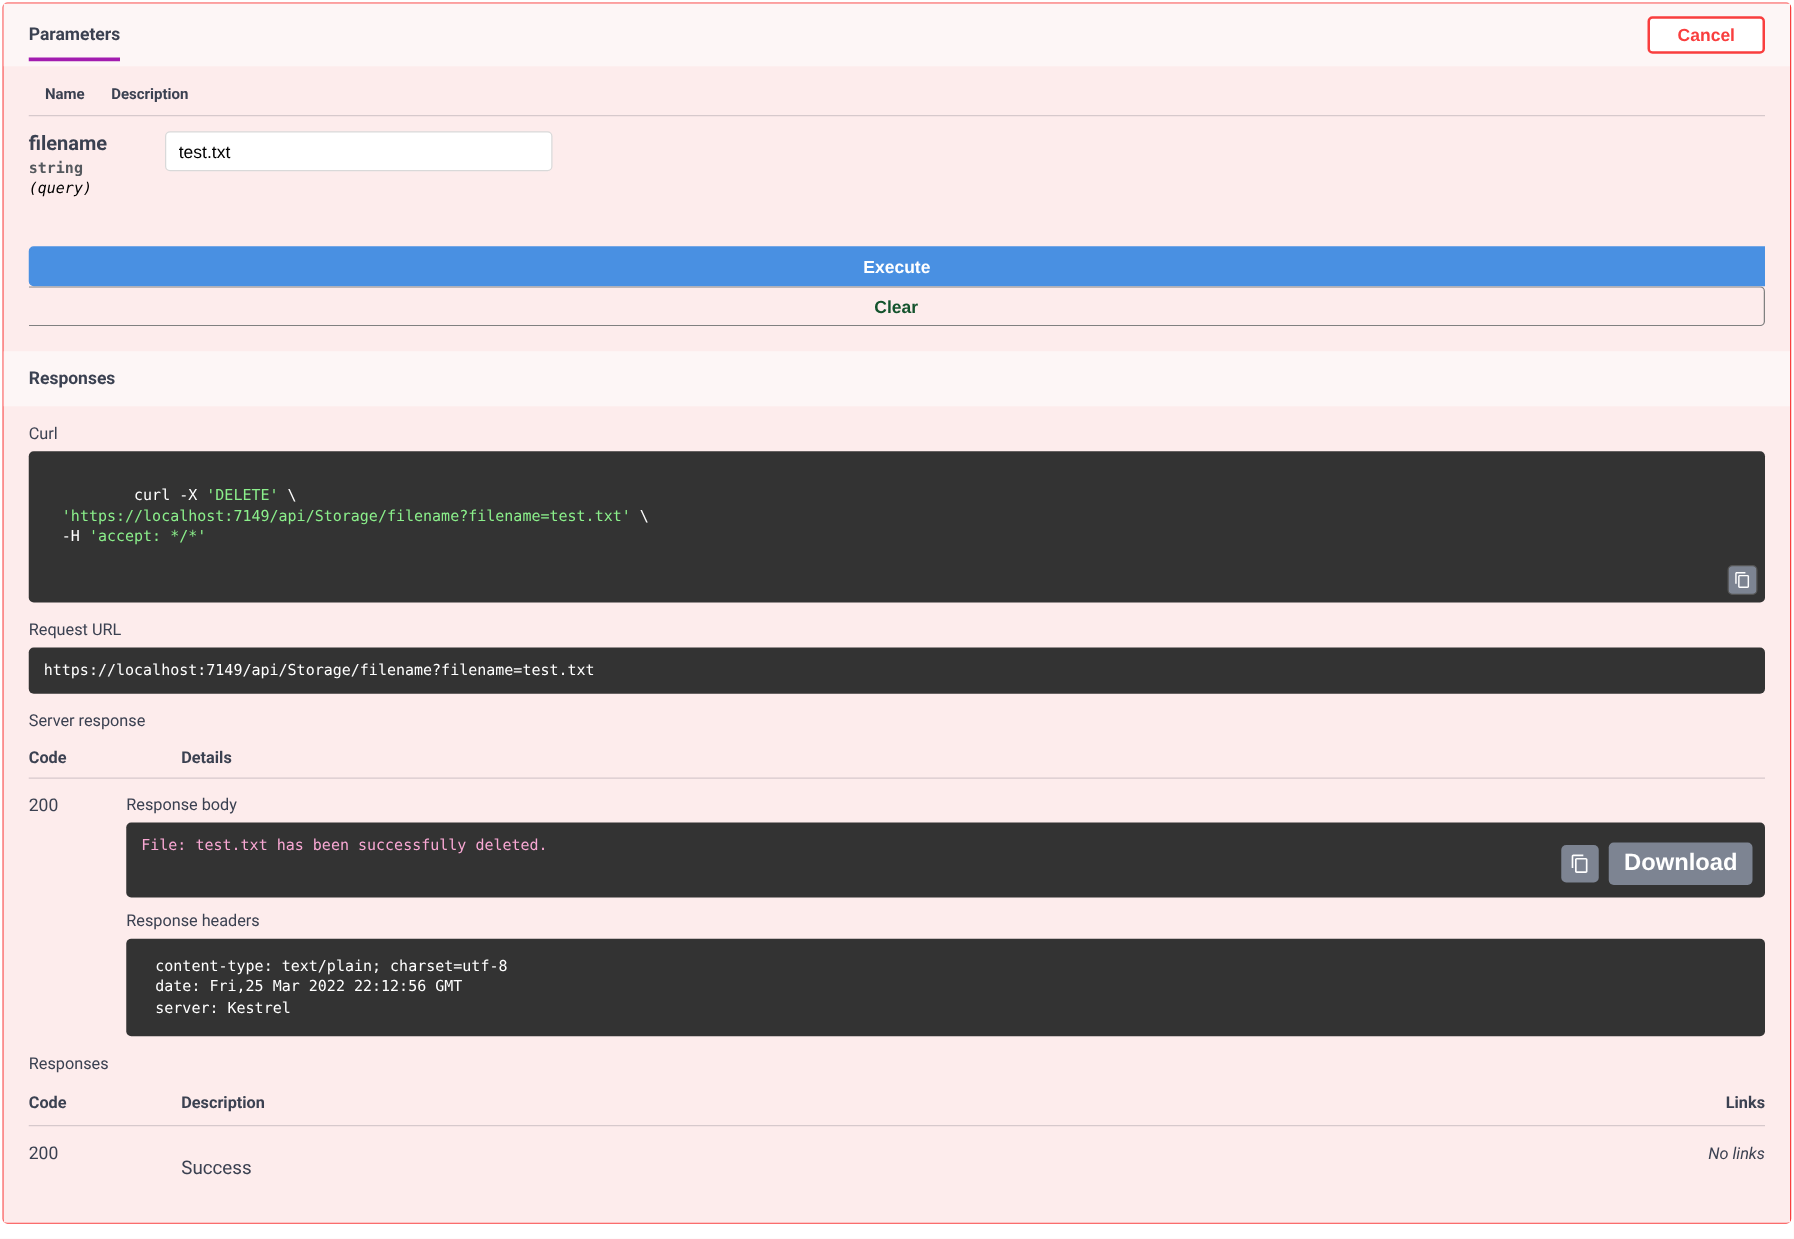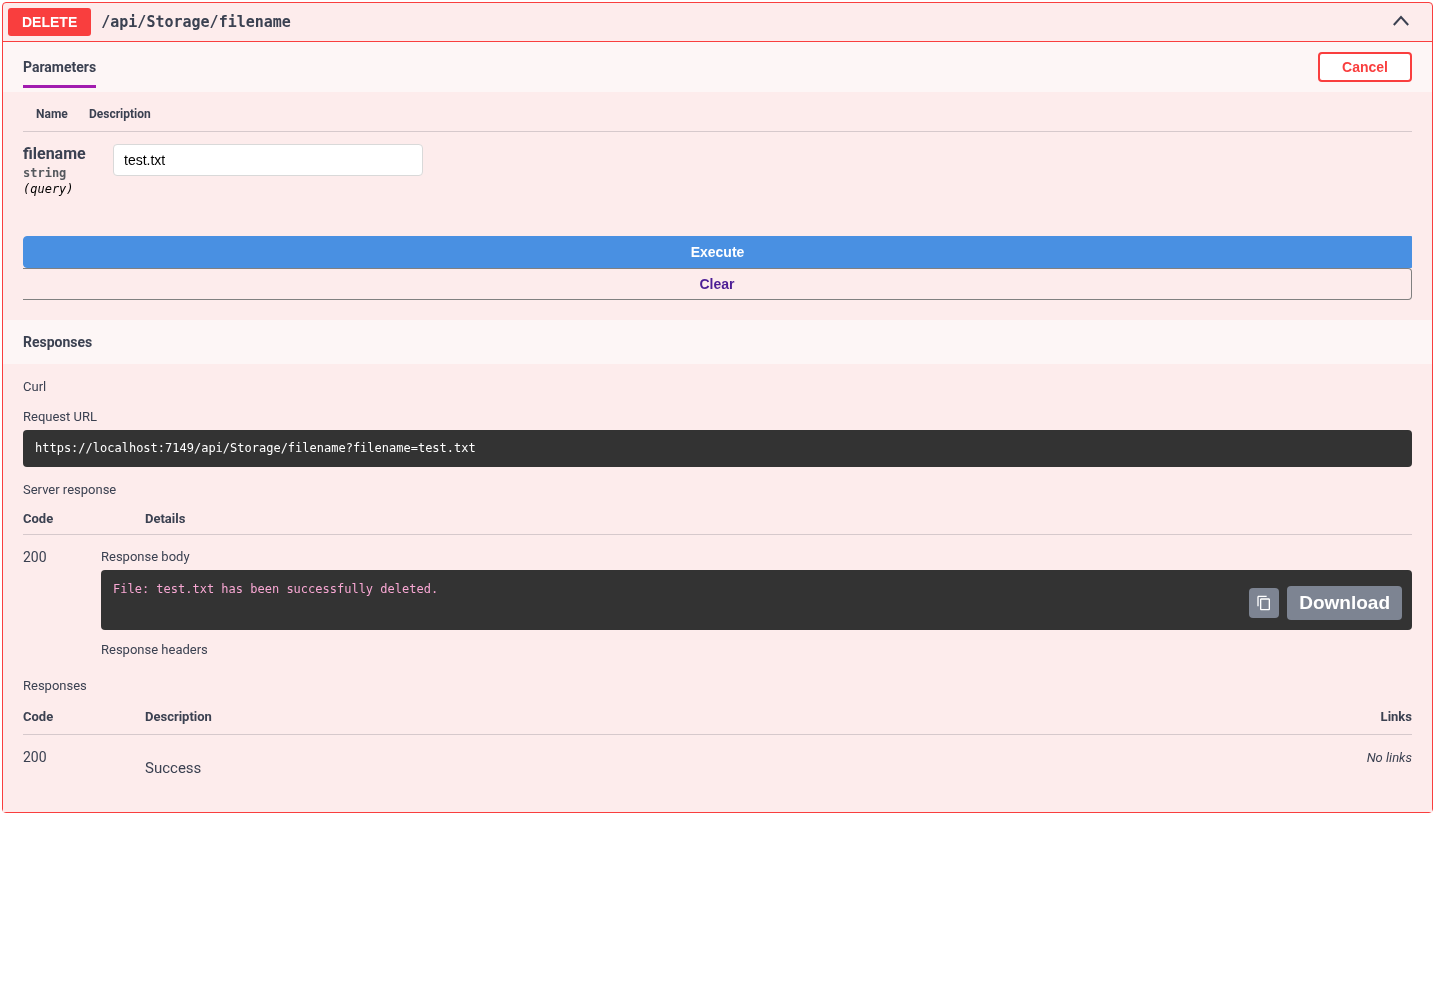--- a/index.html
+++ b/index.html
@@ -84,20 +84,21 @@
     border-bottom: 1px solid rgba(59,65,81,.2);
     font-weight: 700;
     font-size: 12px;
     color: #3b4151;
   }
   .col-name { width: 66px; padding-left: 13px; }
   .col-desc { flex: 1; }
   .param-row {
     display: flex;
     padding-top: 12px;
+    gap: 19px;
   }
   .param-name-col { width: 90px; }
   .param-name {
     font-weight: 700;
     font-size: 16px;
     color: #3b4151;
   }
   .param-type {
     font-family: Consolas, monospace;
     font-size: 12px;
@@ -132,21 +133,21 @@
     border: 1px solid #4990e2;
     padding: 7px 0;
     font-weight: 700;
     font-size: 14px;
     cursor: pointer;
     border-radius: 4px 0 0 4px;
   }
   .clear-btn {
     flex: 1;
     background: #fdecec;
-    color: #4c1d95;
+    color: #14532d;
     border: 1px solid #808080;
     padding: 7px 0;
     font-weight: 700;
     font-size: 14px;
     cursor: pointer;
     border-radius: 0 4px 4px 0;
     border-left: none;
   }
   .responses-section {
     padding: 0;
@@ -295,29 +296,20 @@
   .no-links {
     font-style: italic;
     color: #3b4151;
     font-size: 13px;
   }
 </style>
 </head>
 <body>
 
 <div class="opblock">
-  <div class="opblock-summary">
-    <span class="method-badge">DELETE</span>
-    <span class="path">/api/Storage/filename</span>
-    <span class="collapse-arrow">
-      <svg width="16" height="12" viewBox="0 0 20 14">
-          <path d="M1 12 L10 2 L19 12" stroke="#3b4151" stroke-width="2.5" fill="none"></path>
-        </svg>
-    </span>
-  </div>
 
   <div class="opblock-body">
     <div class="section-header">
       <span class="tab-header">Parameters</span>
       <span class="spacer"></span>
       <button class="cancel-btn">Cancel</button>
     </div>
 
     <div class="params-table">
       <div class="params-header">
@@ -340,20 +332,30 @@
     <div class="exec-row">
       <button class="execute-btn">Execute</button>
       <button class="clear-btn">Clear</button>
     </div>
 
     <div class="responses-section">
       <div class="responses-header">Responses</div>
 
       <div class="resp-inner">
         <div class="sub-label">Curl</div>
+        <div class="code-block">
+          <span id="curl-content"><span>curl -X </span><span class="green">'DELETE'</span><span> \
+  </span><span class="green">'https://localhost:7149/api/Storage/filename?filename=test.txt'</span><span> \
+  -H </span><span class="green">'accept: */*'</span></span>
+          <div class="copy-icon">
+            <svg viewBox="0 0 24 24">
+                <path d="M16 1H4c-1.1 0-2 .9-2 2v14h2V3h12V1zm3 4H8c-1.1 0-2 .9-2 2v14c0 1.1.9 2 2 2h11c1.1 0 2-.9 2-2V7c0-1.1-.9-2-2-2zm0 16H8V7h11v14z"></path>
+              </svg>
+          </div>
+        </div>
 
         <div class="req-url-block">
           <div class="sub-label">Request URL</div>
           <div class="code-block">https://localhost:7149/api/Storage/filename?filename=test.txt</div>
         </div>
 
         <div class="server-resp-label">Server response</div>
         <div class="resp-table-header">
           <div class="resp-code-col">Code</div>
           <div class="resp-detail-col">Details</div>
@@ -370,20 +372,23 @@
                   <svg viewBox="0 0 24 24">
                       <path d="M16 1H4c-1.1 0-2 .9-2 2v14h2V3h12V1zm3 4H8c-1.1 0-2 .9-2 2v14c0 1.1.9 2 2 2h11c1.1 0 2-.9 2-2V7c0-1.1-.9-2-2-2zm0 16H8V7h11v14z"></path>
                     </svg>
                 </div>
                 <button class="download-btn">Download</button>
               </div>
             </div>
 
             <div class="resp-headers-section">
               <div class="sub-label">Response headers</div>
+              <div class="headers-block"> content-type: text/plain; charset=utf-8 
+ date: Fri,25 Mar 2022 22:12:56 GMT 
+ server: Kestrel </div>
             </div>
           </div>
         </div>
 
         <div class="responses-list-label">Responses</div>
         <div class="responses-list-header">
           <div class="resp-code-col">Code</div>
           <div class="resp-detail-col">Description</div>
           <div class="resp-links-col">Links</div>
         </div>

